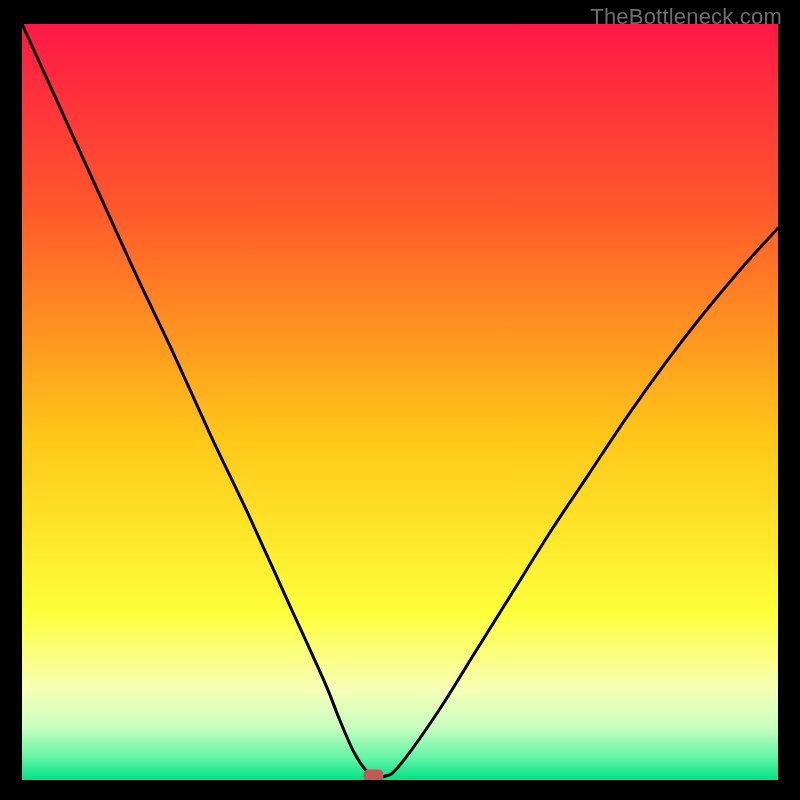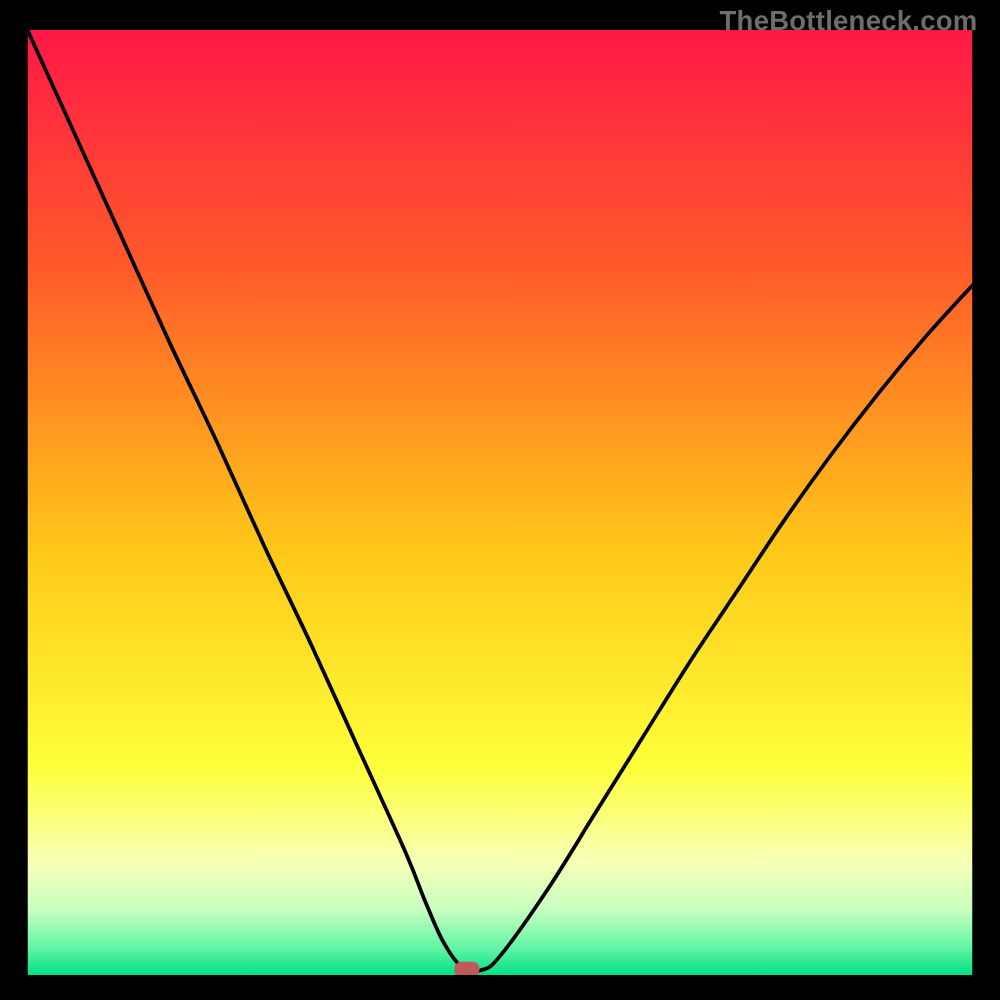--- a/index.html
+++ b/index.html
@@ -16,21 +16,21 @@
     height: 800px;
     background: #000;
   }
   .watermark {
     position: absolute;
     top: 4px;
     right: 18px;
     color: #6d6d6d;
     font-family: Arial, Helvetica, sans-serif;
     font-size: 22px;
-    font-weight: 700;
+    font-weight: 400;
     letter-spacing: 0.2px;
   }
   .plot-area {
     position: absolute;
     left: 22px;
     top: 24px;
     width: 756px;
     height: 756px;
   }
   svg { display: block; }

